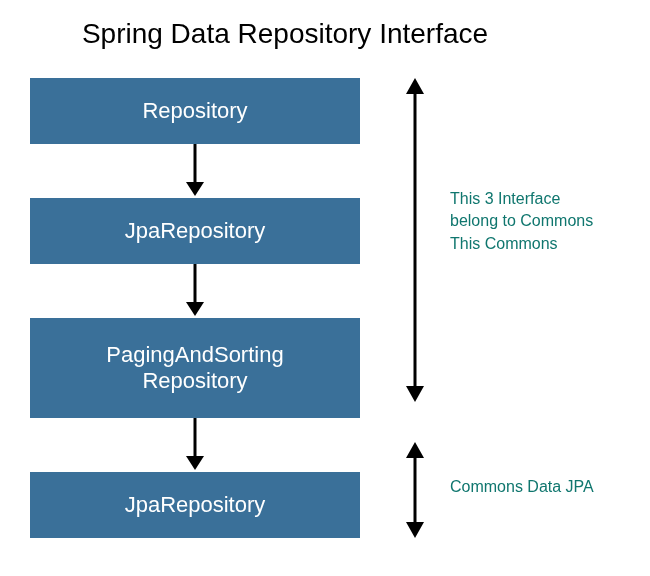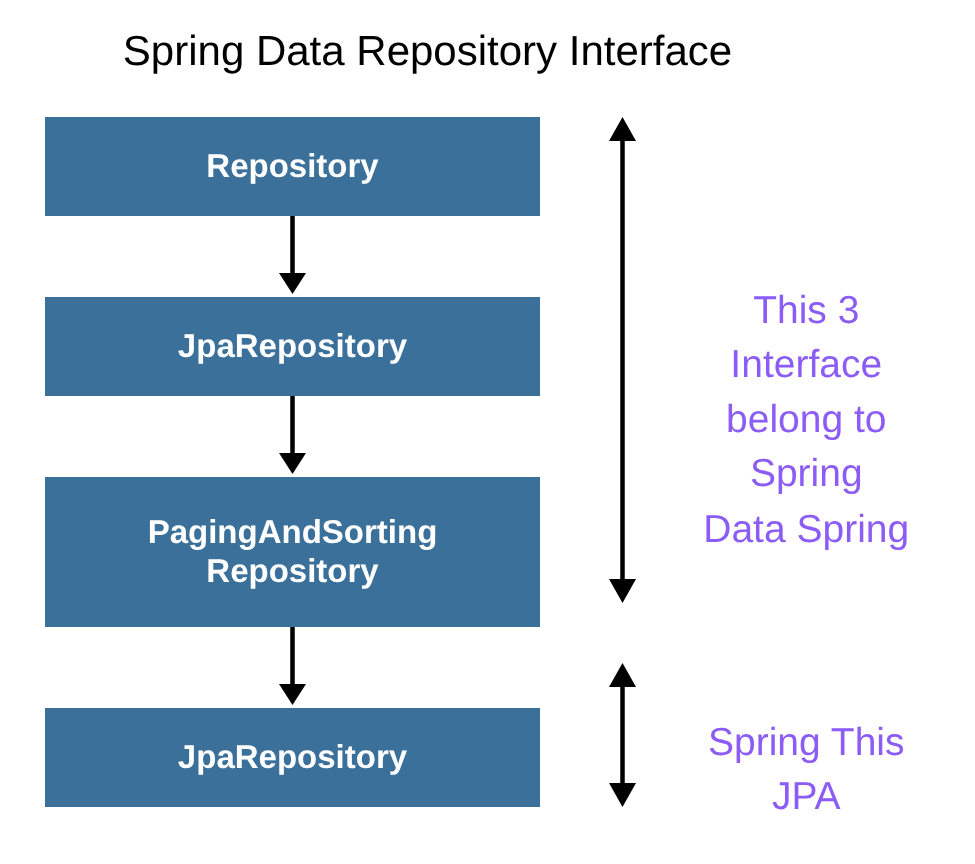--- a/index.html
+++ b/index.html
@@ -23,21 +23,21 @@
       position: absolute;
       left: 30px;
       top: 78px;
     }
     .box {
       width: 330px;
       height: 66px;
       background: #3a7099;
       color: #fff;
       font-size: 22px;
-      font-weight: 700;
+      font-weight: 400;
       display: flex;
       align-items: center;
       justify-content: center;
       text-align: center;
       line-height: 1.2;
     }
     .box.tall {
       height: 100px;
     }
     .arrow-down {
@@ -51,25 +51,25 @@
     .arrow-down svg {
       display: block;
     }
     .bracket {
       position: absolute;
       left: 0;
     }
     .bracket svg { display: block; }
     .annotation {
       position: absolute;
-      color: #8b5cf6;
-      font-size: 26px;
+      color: #0f766e;
+      font-size: 16px;
       font-weight: 400;
       line-height: 1.4;
-      text-align: center;
+      text-align: left;
     }
   </style>
 </head>
 <body>
 
 <div class="title">Spring Data Repository Interface</div>
 
 <div class="diagram">
 
   <div class="box">Repository</div>
@@ -111,25 +111,25 @@
 <div class="bracket" style="left:400px; top:78px;">
   <svg width="30" height="324" viewBox="0 0 30 324">
     <line x1="15" y1="14" x2="15" y2="310" stroke="#000" stroke-width="3"></line>
     <polygon points="15,0 6,16 24,16" fill="#000"></polygon>
     <polygon points="15,324 6,308 24,308" fill="#000"></polygon>
   </svg>
 </div>
 
 <div class="annotation" style="left:450px; top:188px; width:175px;">
   <span>This 3 Interface</span><br>
-  <span>belong to Spring</span><br>
-  <span>Data Spring</span>
+  <span>belong to Commons</span><br>
+  <span>This Commons</span>
 </div>
 
 <div class="bracket" style="left:400px; top:442px;">
   <svg width="30" height="96" viewBox="0 0 30 96">
     <line x1="15" y1="14" x2="15" y2="82" stroke="#000" stroke-width="3"></line>
     <polygon points="15,0 6,16 24,16" fill="#000"></polygon>
     <polygon points="15,96 6,80 24,80" fill="#000"></polygon>
   </svg>
 </div>
 
-<div class="annotation" style="left:450px; top:476px; width:175px;">Spring This JPA</div>
+<div class="annotation" style="left:450px; top:476px; width:175px;">Commons Data JPA</div>
 
 </body></html>

